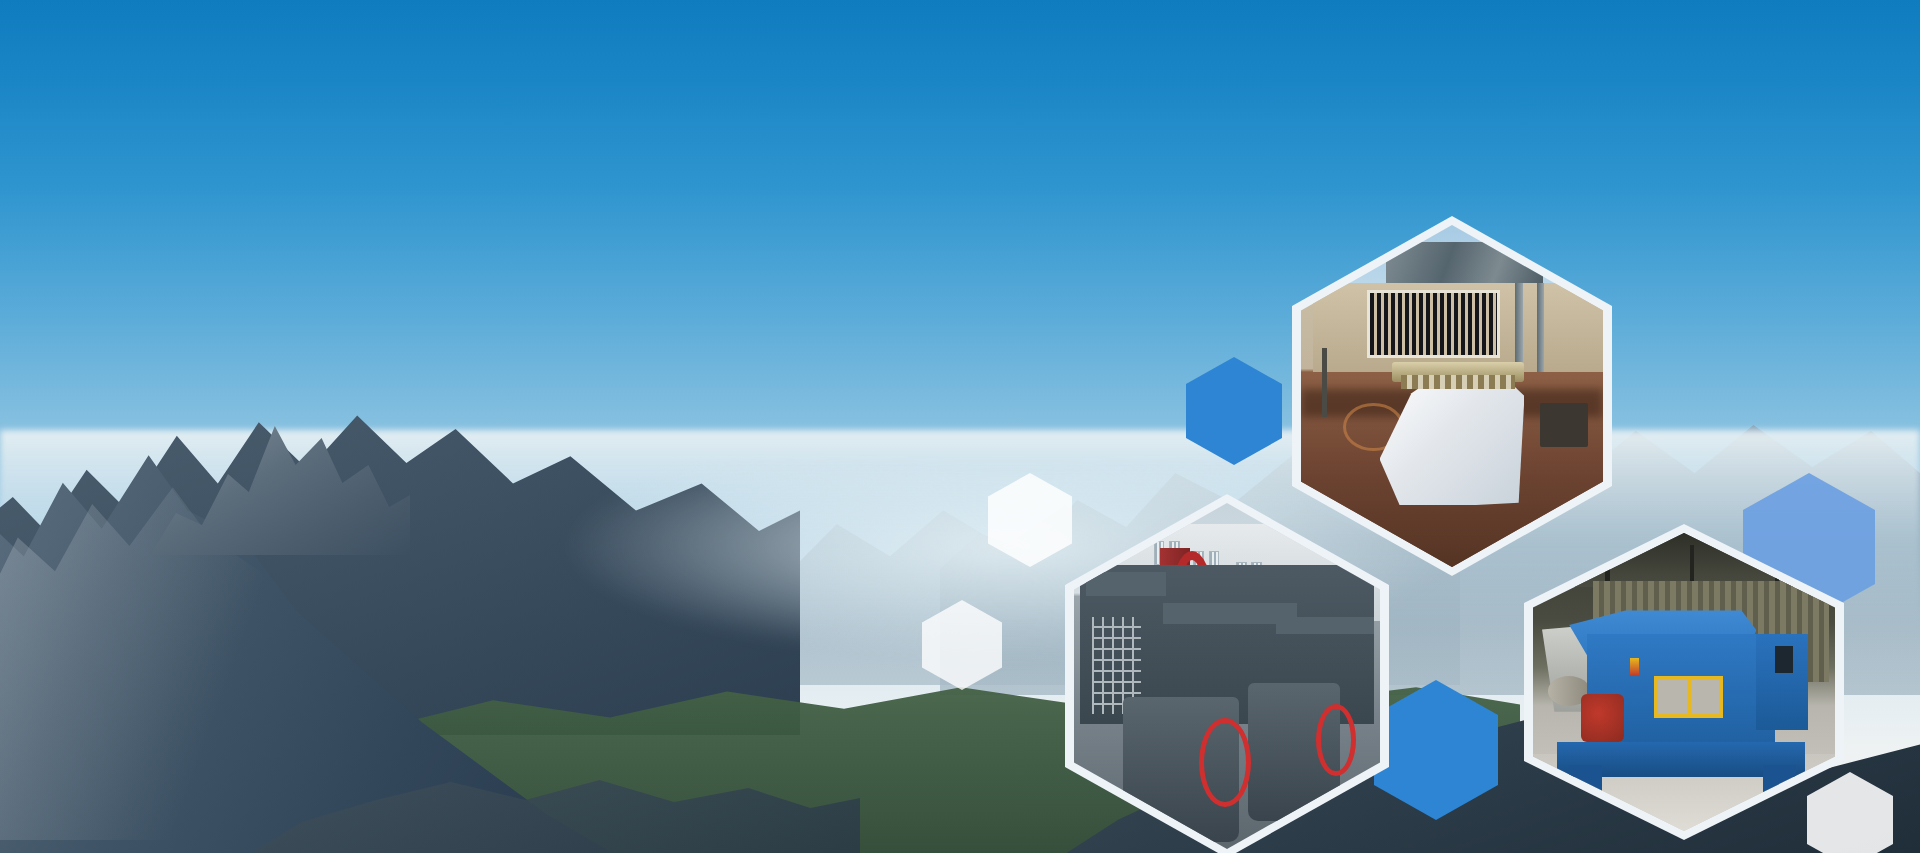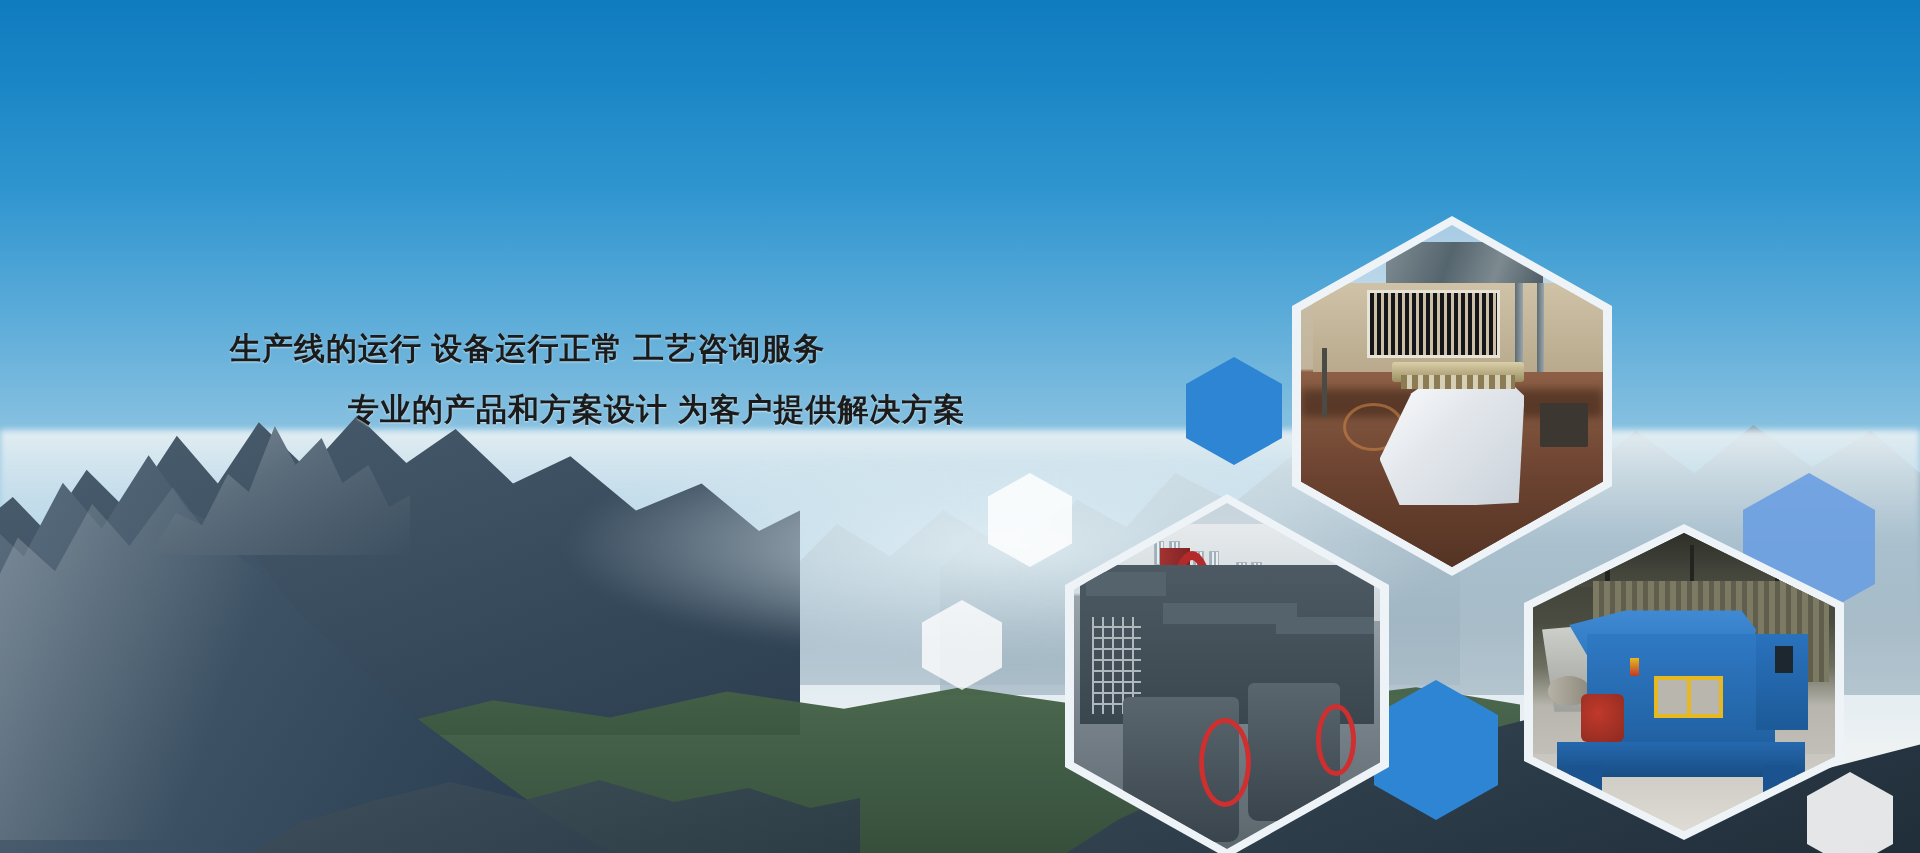--- a/index.html
+++ b/index.html
@@ -398,18 +398,14 @@
         <div class="motor"></div>
         <div class="warn"></div>
         <div class="ywin"></div>
         <div class="base"></div>
         <div class="foot f1"></div>
         <div class="foot f2"></div>
       </div>
     </div>
   </div>
 
-  <div class="headline layer-text">
-    <div class="hl-line hl-1">生产线的运行 设备运行正常 工艺咨询服务</div>
-    <div class="hl-line hl-2">专业的产品和方案设计  为客户提供解决方案</div>
-  </div>
 
 </div>
 
 </body></html>

